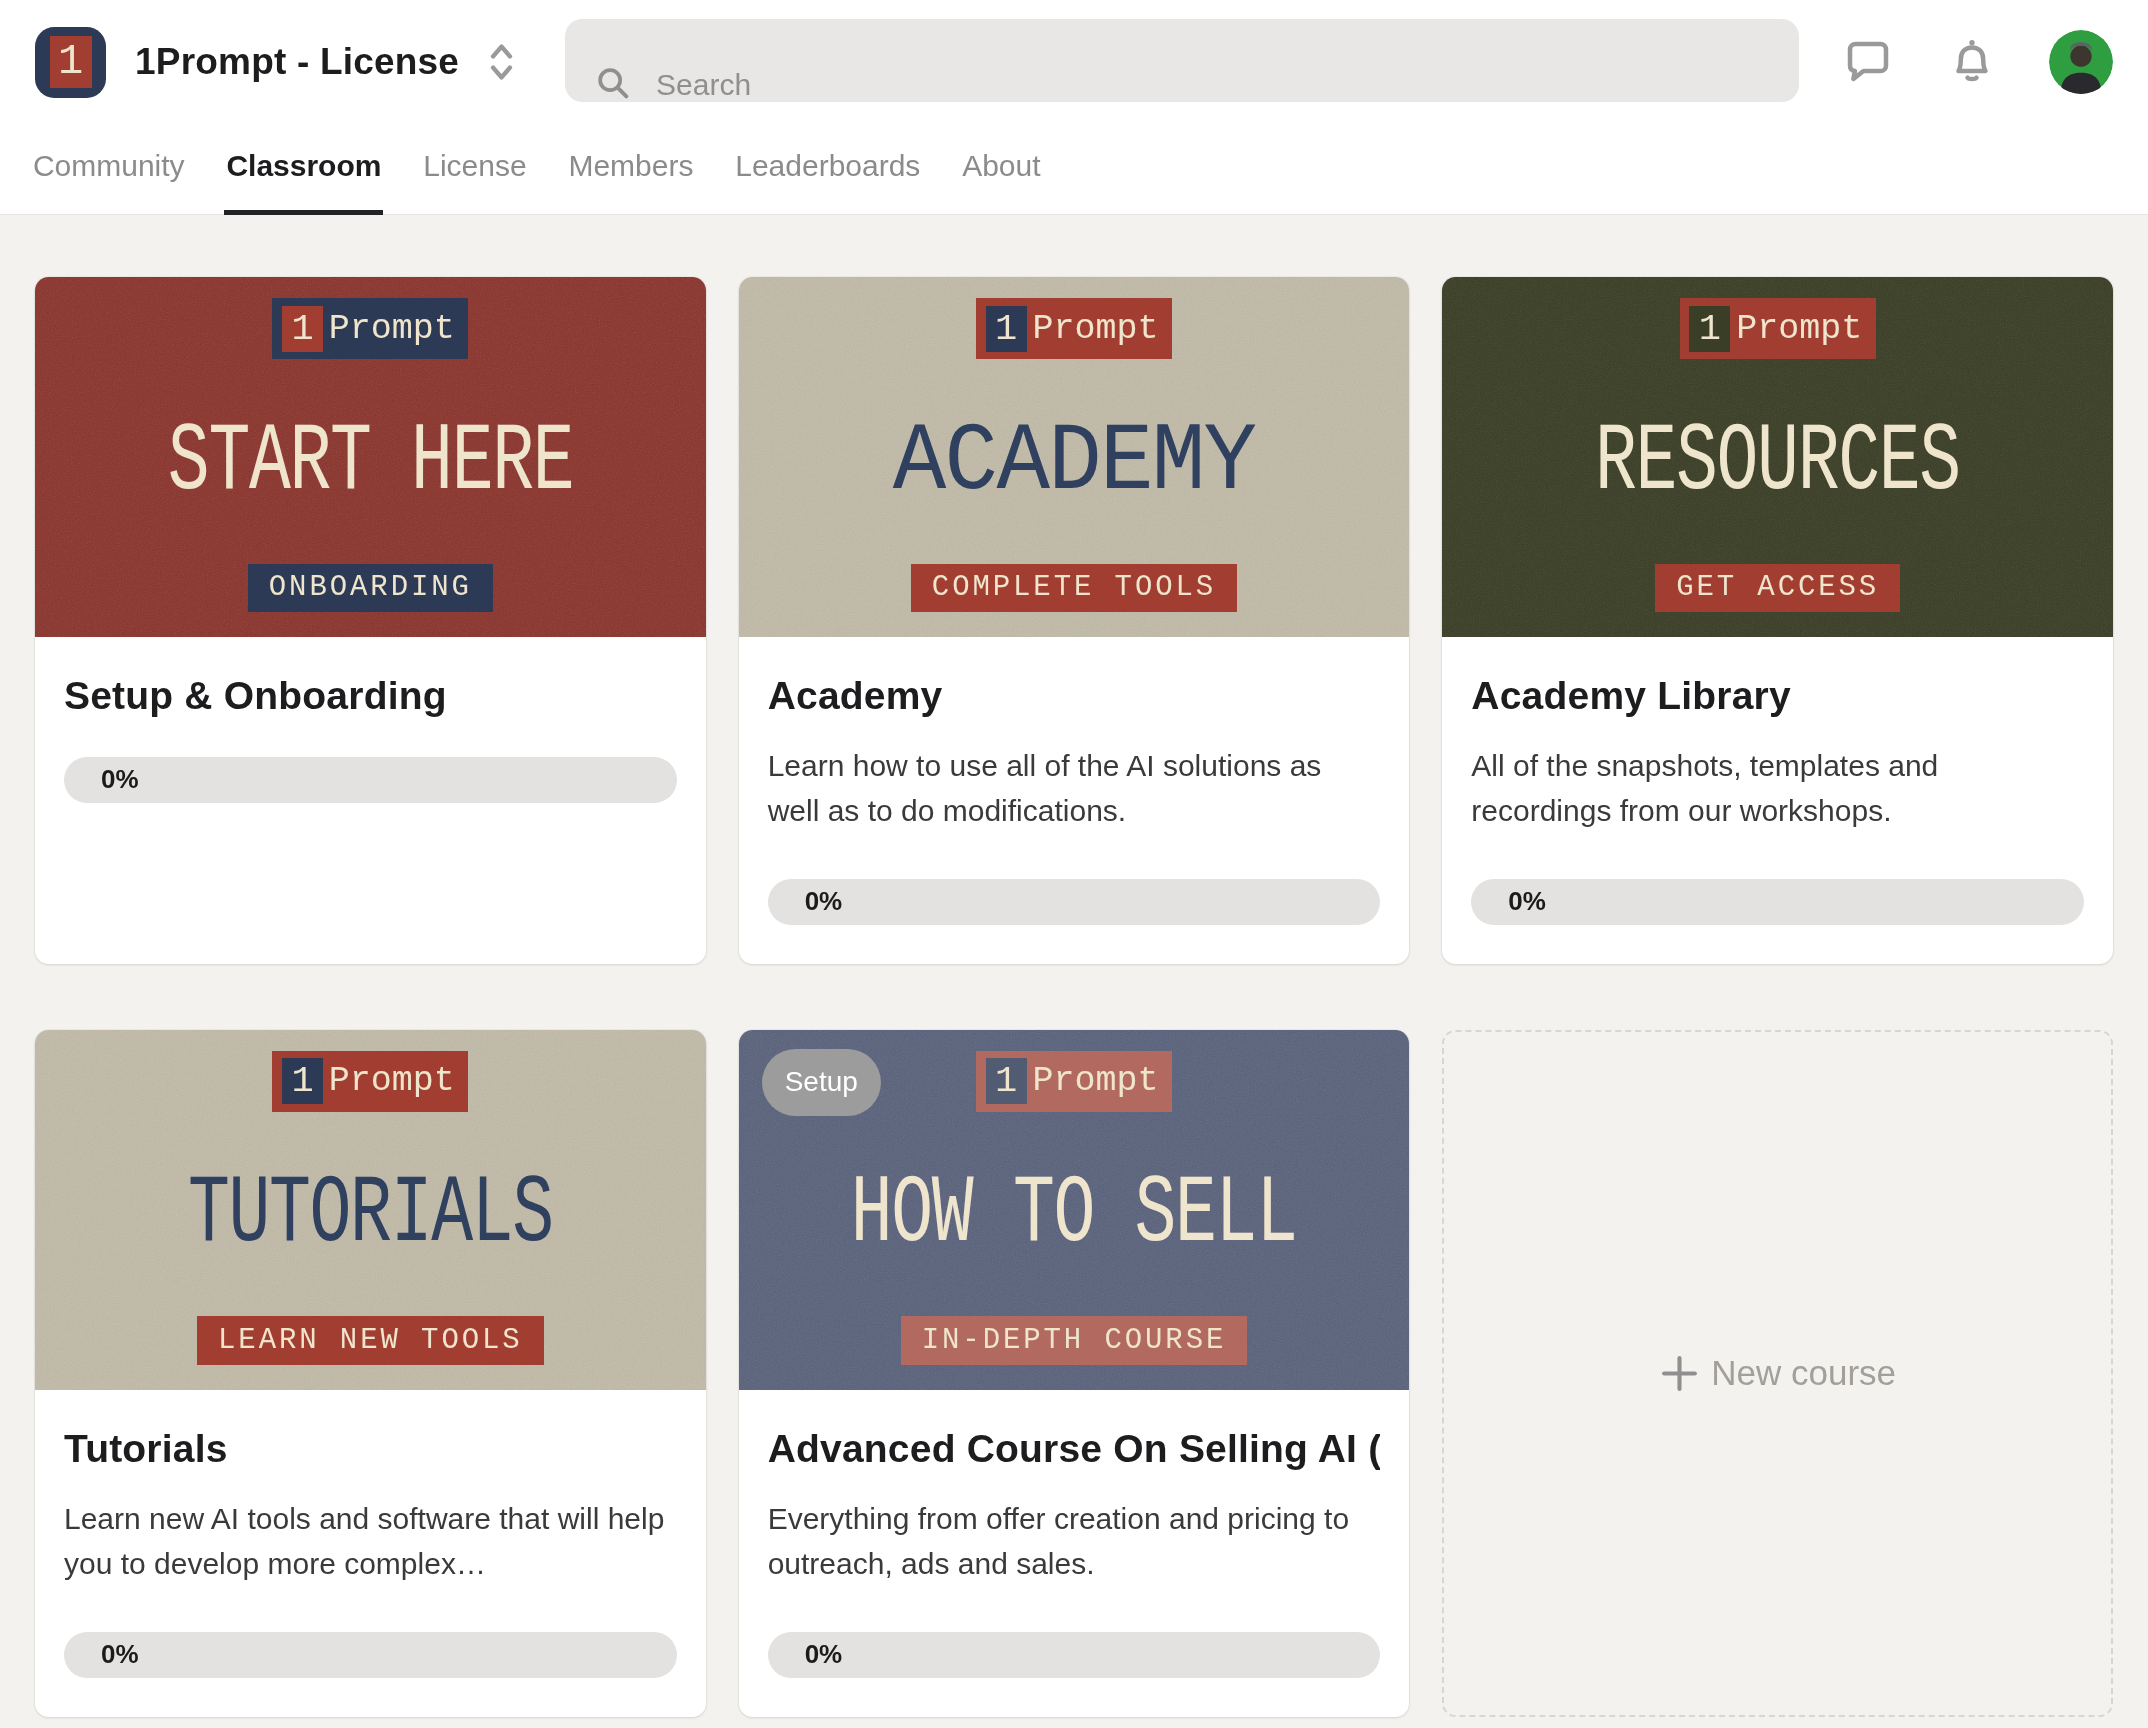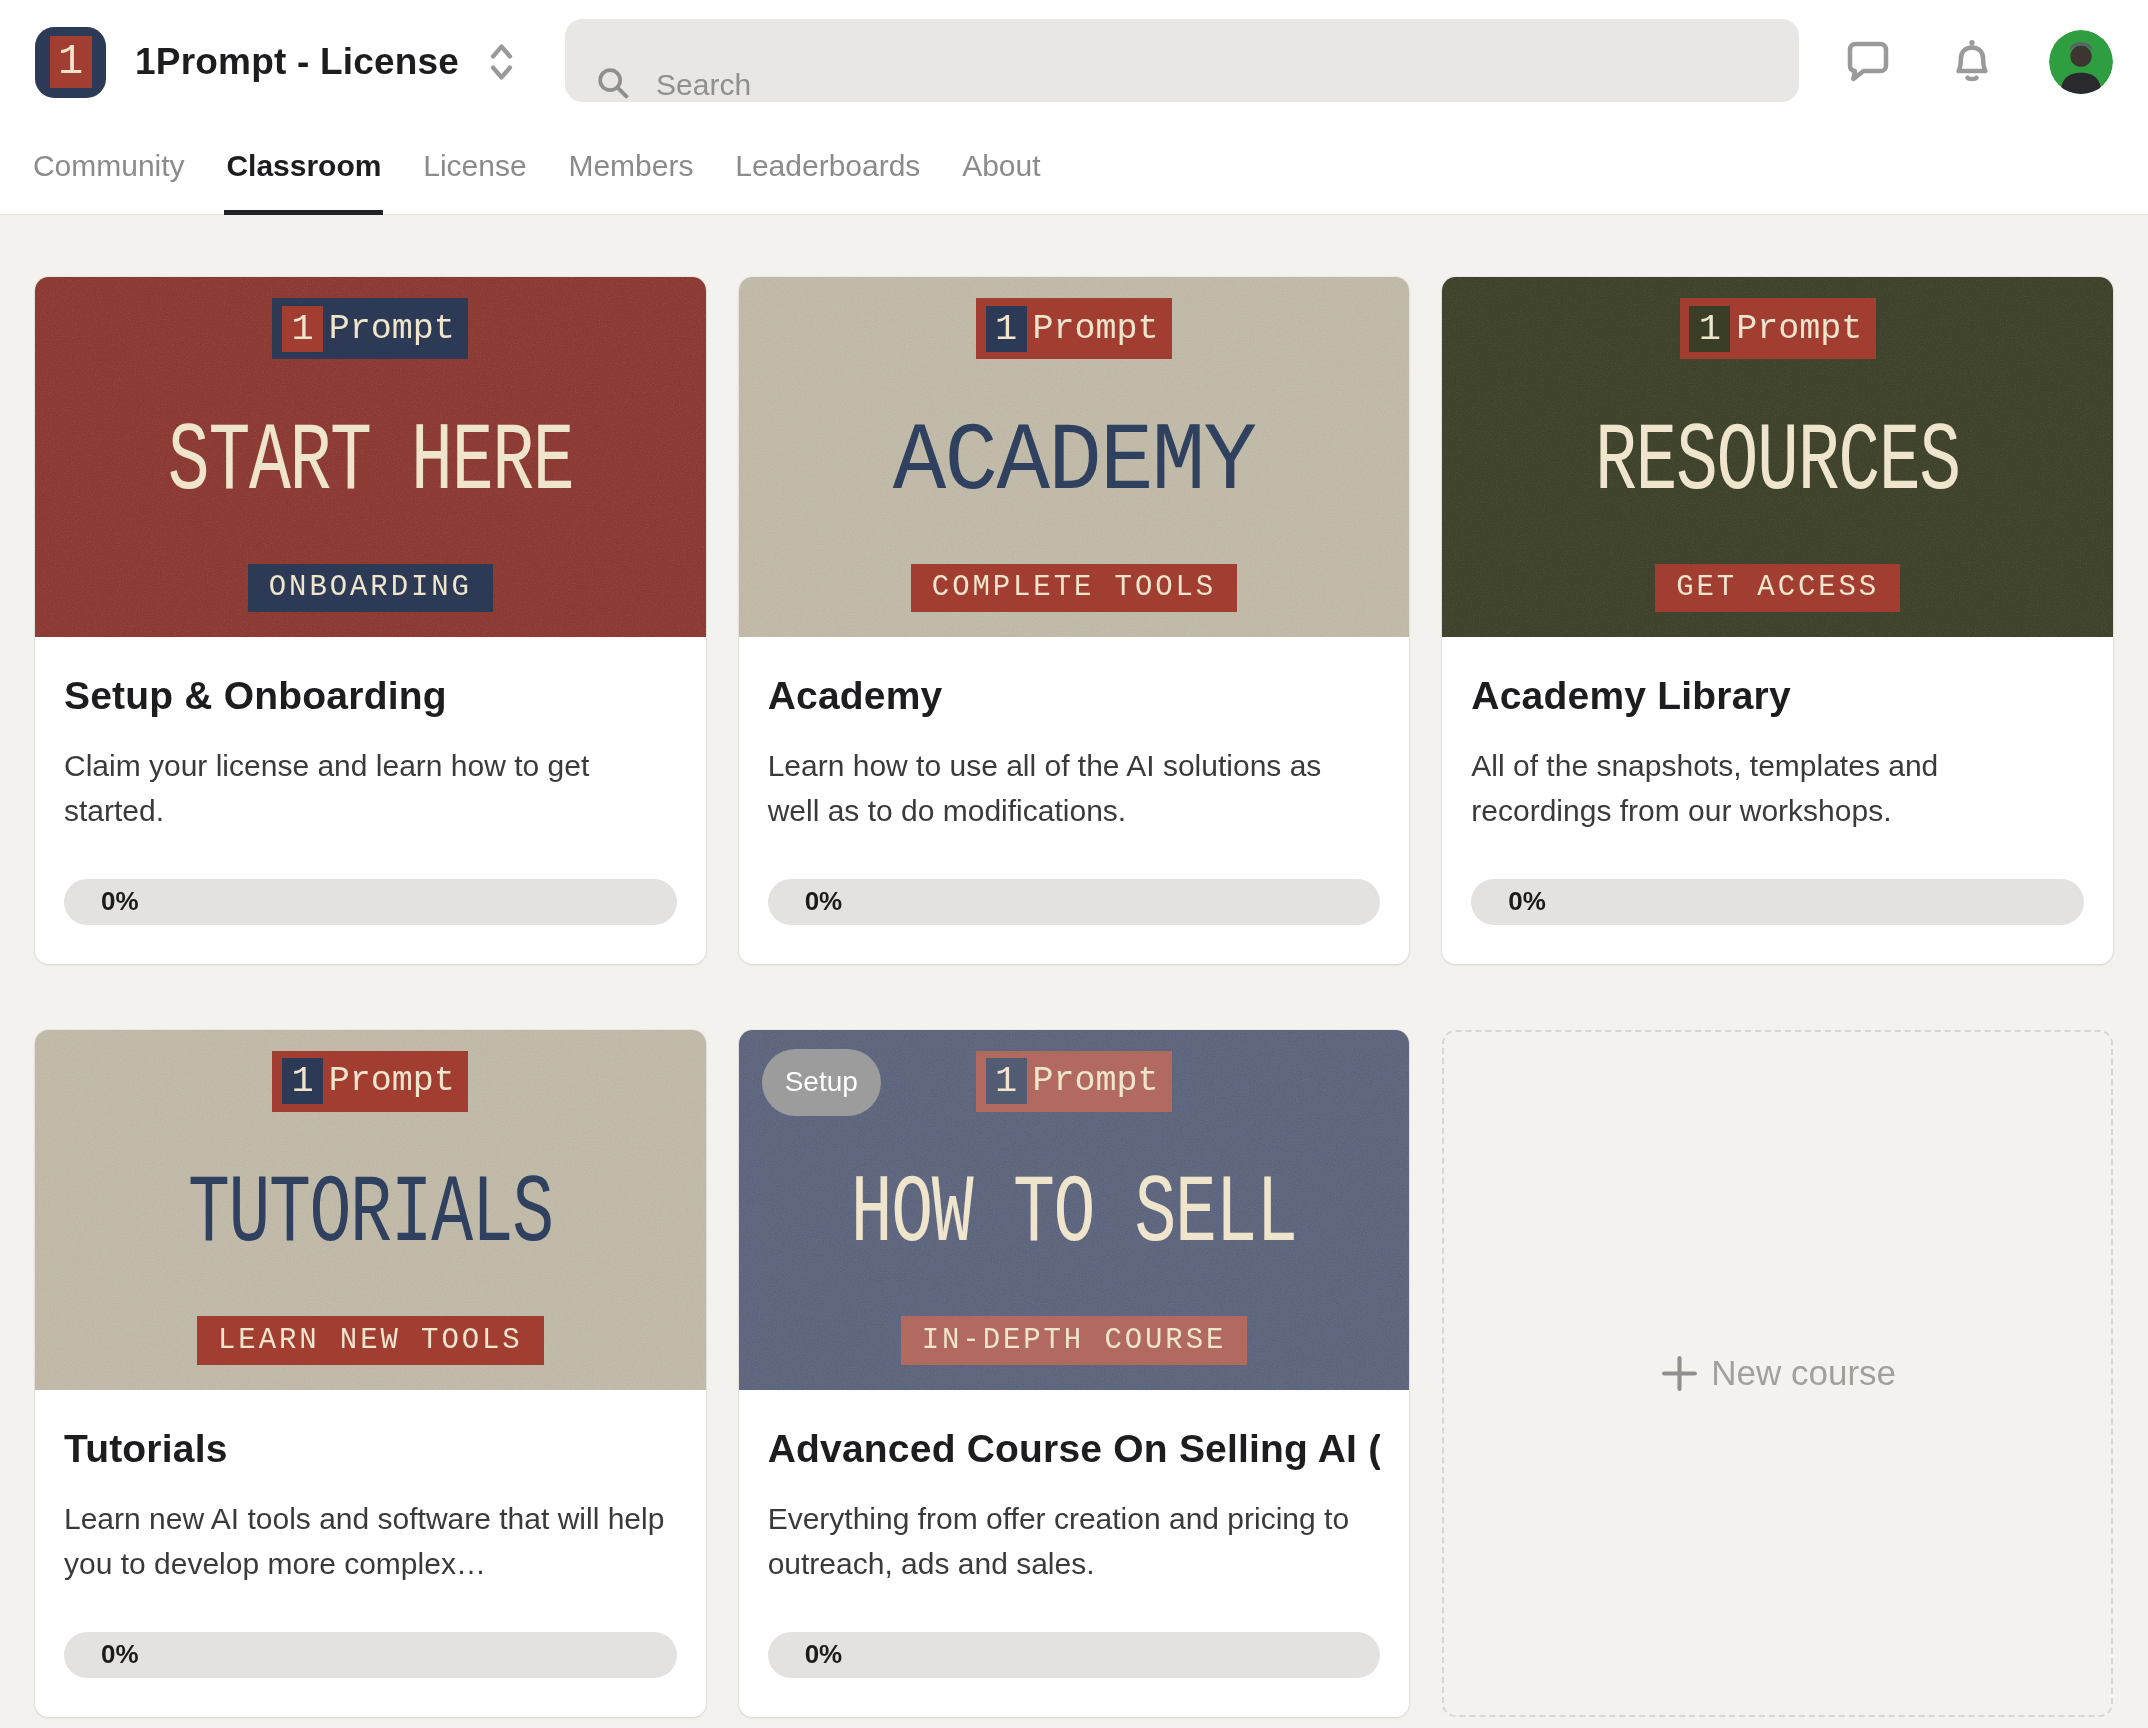--- a/index.html
+++ b/index.html
@@ -160,21 +160,20 @@
         <span class="sq">1</span>
         <span>Prompt</span>
       </div>
       <div class="banner-title-wrap">
         <div class="banner-title">START HERE</div>
       </div>
       <div class="banner-label">ONBOARDING</div>
     </div>
     <div class="card-body">
       <div class="card-title">Setup &amp; Onboarding</div>
-      <div class="card-desc">Claim your license and learn how to get started.</div>
       <div class="progress">
         <span class="progress-label">0%</span>
       </div>
     </div>
   </div>
 
   <div class="card c2">
     <div class="banner">
       <svg class="grain" viewBox="0 0 695 373" width="671" height="360">
           <rect width="100%" height="100%" filter="url(#grainF)" opacity="0.6"></rect>

